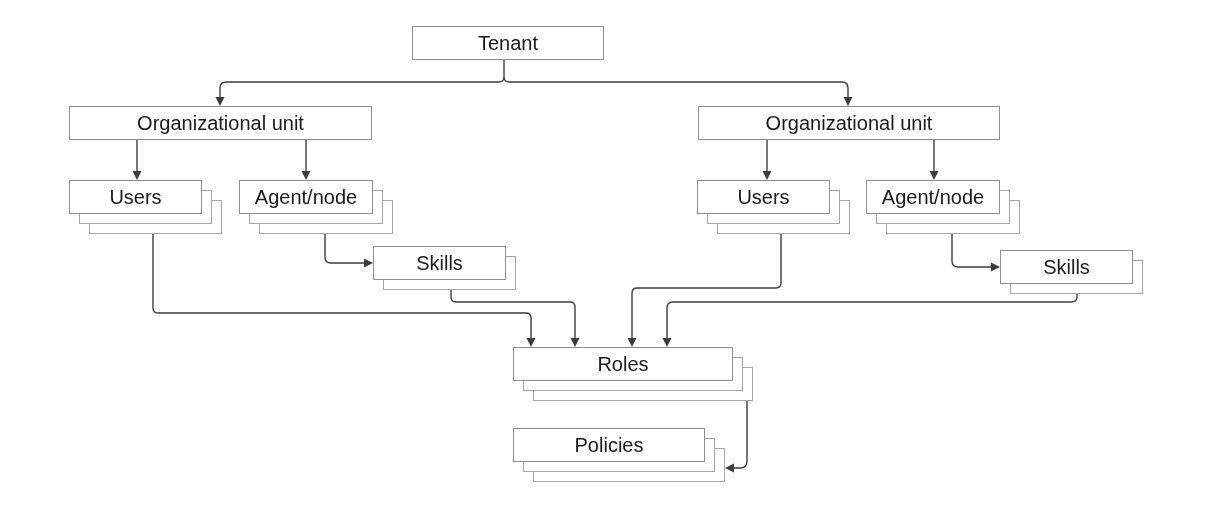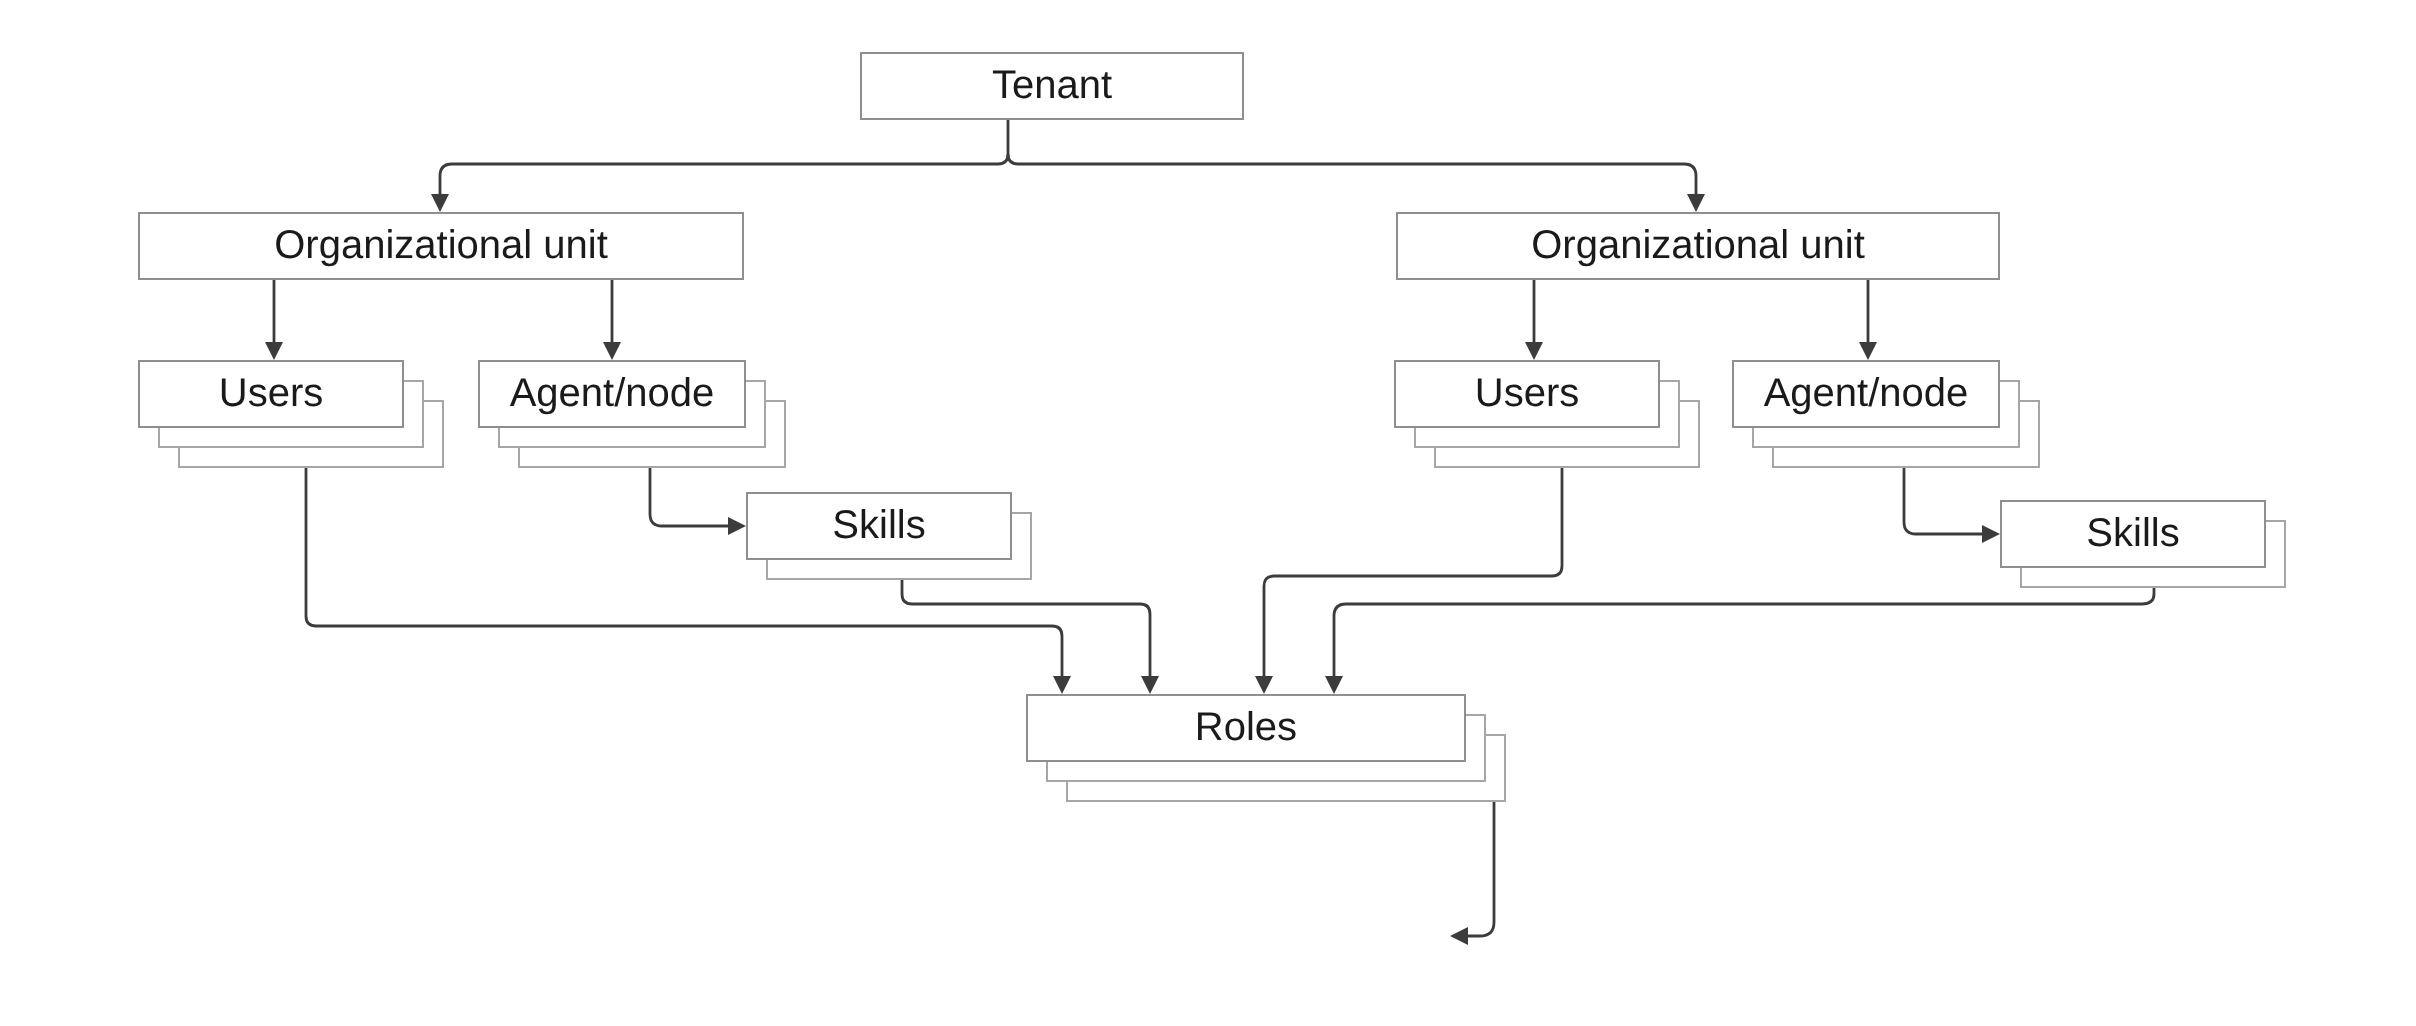--- a/index.html
+++ b/index.html
@@ -68,21 +68,21 @@
       <path d="M451 290 L451 297 Q451 302 456 302 L570 302 Q575 302 575 307 L575 338" fill="none" stroke="#3c3c3c" stroke-width="1.4"></path>
       <polygon points="570.5,338 579.5,338 575,347" fill="#3c3c3c"></polygon>
       <path d="M781 234 L781 283 Q781 288 776 288 L637 288 Q632 288 632 293 L632 338" fill="none" stroke="#3c3c3c" stroke-width="1.4"></path>
       <polygon points="627.5,338 636.5,338 632,347" fill="#3c3c3c"></polygon>
       <path d="M1077 294 L1077 297 Q1077 302 1071 302 L673 302 Q667 302 667 308 L667 338" fill="none" stroke="#3c3c3c" stroke-width="1.4"></path>
       <polygon points="662.5,338 671.5,338 667,347" fill="#3c3c3c"></polygon>
       <path d="M725 385 L740 385 Q747 385 747 392 L747 461 Q747 468 740 468 L734 468" fill="none" stroke="#3c3c3c" stroke-width="1.4"></path>
       <polygon points="734,463.5 734,472.5 725,468" fill="#3c3c3c"></polygon>
     </svg>
 
-  <div class="node" style="left:430px;top:26px;width:192px;height:34px;">
+  <div class="node" style="left:412px;top:26px;width:192px;height:34px;">
     <div class="face">Tenant</div>
   </div>
 
   <div class="node" style="left:69px;top:106px;width:303px;height:34px;">
     <div class="face">Organizational unit</div>
   </div>
 
   <div class="node" style="left:698px;top:106px;width:302px;height:34px;">
     <div class="face">Organizational unit</div>
   </div>
@@ -120,14 +120,19 @@
     <div class="layer l1"></div>
     <div class="face">Skills</div>
   </div>
 
   <div class="node" style="left:513px;top:347px;width:192px;height:34px;padding-left:28px;">
     <div class="layer l2"></div>
     <div class="layer l1"></div>
     <div class="face">Roles</div>
   </div>
 
+  <div class="node" style="left:513px;top:428px;width:192px;height:34px;">
+    <div class="layer l2"></div>
+    <div class="layer l1"></div>
+    <div class="face">Policies</div>
+  </div>
 
 </div>
 
 </body></html>

